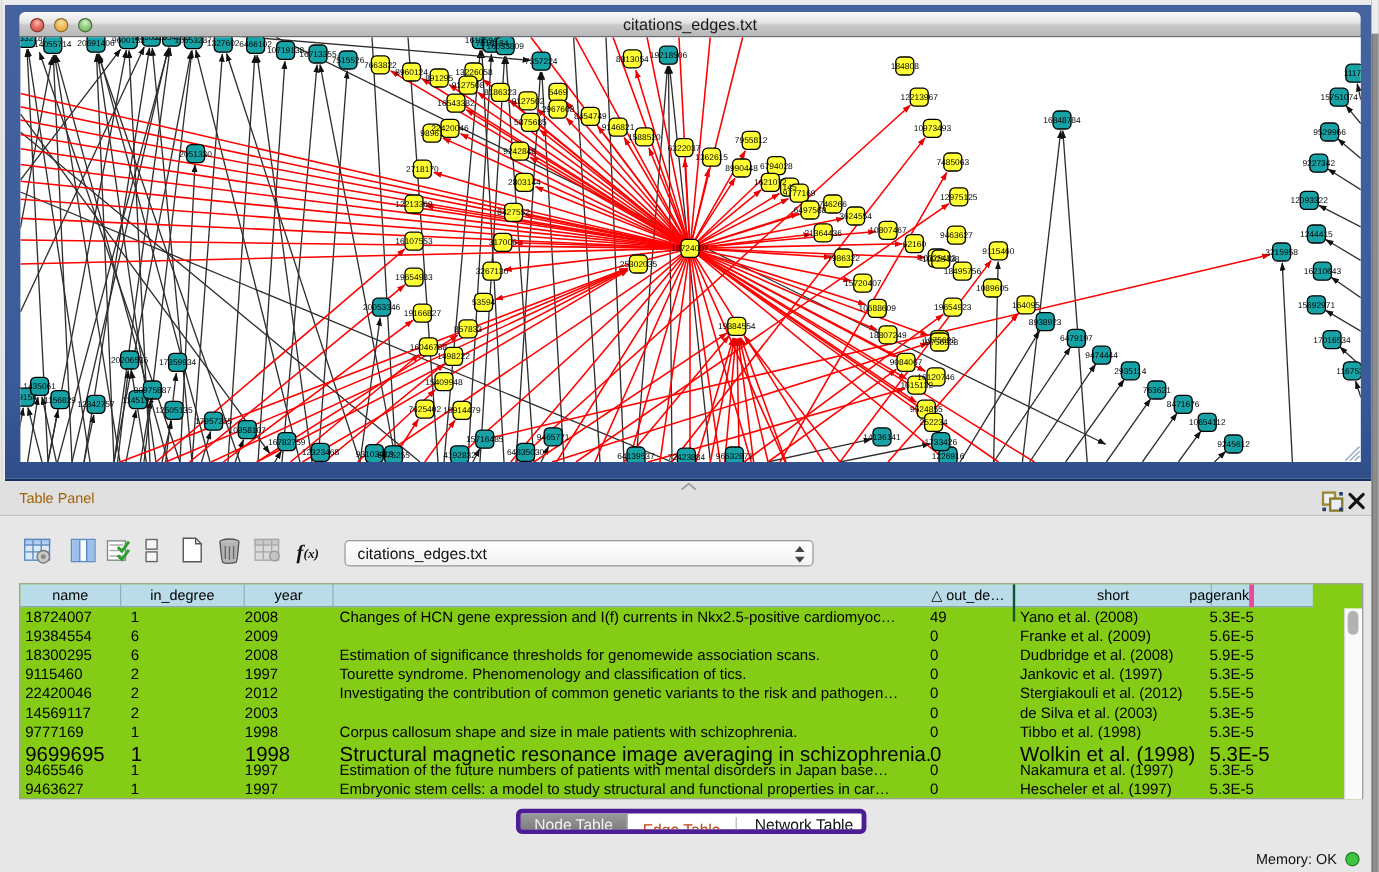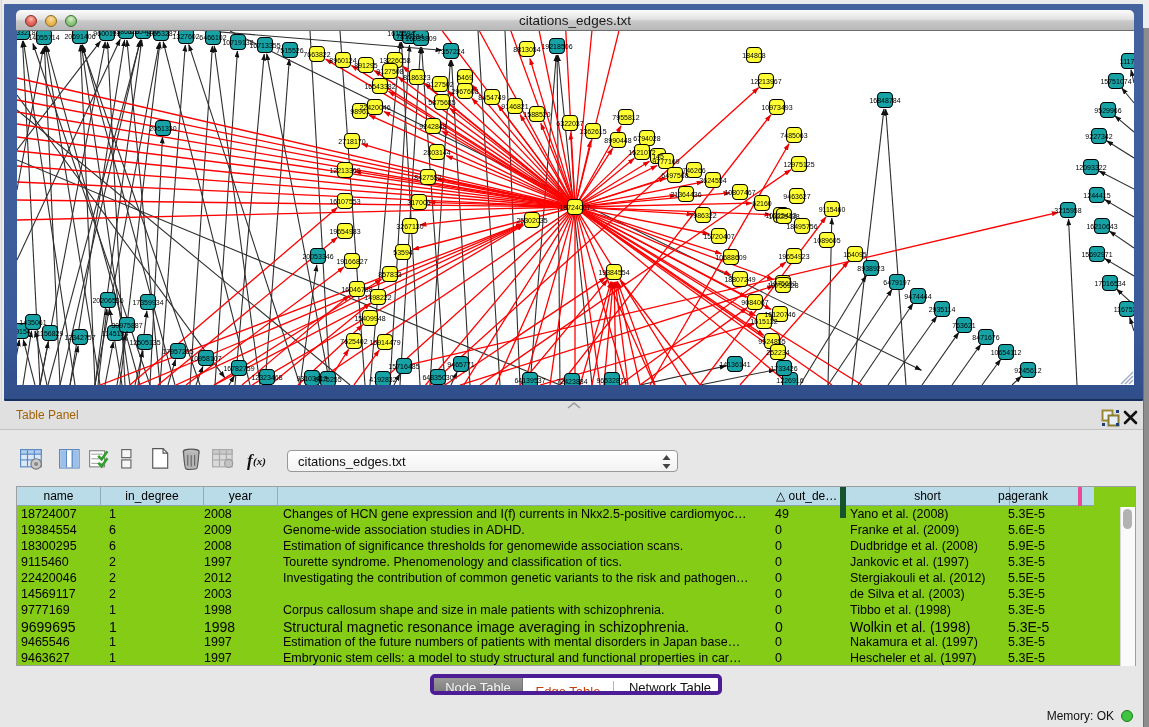--- a/index.html
+++ b/index.html
@@ -616,38 +616,37 @@
     <path d="M4.5,14 L8.5,9 L0.5,9 z" fill="#444"></path>
   </svg>
 </div>
 
 <div class="abs" style="left:16px;top:486px;width:1120px;height:180px;background:#84cc16;border:1px solid #9e9e9e">
 
   <div class="abs" style="left:0;top:0;width:1077px;height:19px;background:#badce8;border-bottom:1px solid #8aa4b0;font-size:12px;color:#000">
     <div class="abs" style="left:0;top:0;width:84px;height:19px;border-right:1px solid #92adb9;text-align:center;line-height:19px">name</div>
     <div class="abs" style="left:84px;top:0;width:103px;height:19px;border-right:1px solid #92adb9;text-align:center;line-height:19px">in_degree</div>
     <div class="abs" style="left:187px;top:0;width:74px;height:19px;border-right:1px solid #92adb9;text-align:center;line-height:19px">year</div>
-    <div class="abs" style="left:754px;top:0;width:75px;height:31px;border-right:6px solid #14532d;line-height:19px;padding-left:5px">△ out_de…</div>
+    <div class="abs" style="left:754px;top:0;width:75px;height:31px;border-right:2px solid #14532d;line-height:19px;padding-left:5px">△ out_de…</div>
     <div class="abs" style="left:829px;top:0;width:164px;height:19px;border-right:1px solid #92adb9;text-align:center;line-height:19px">short</div>
-    <div class="abs" style="left:981px;top:0;width:84px;height:19px;border-right:4px solid #ec4899;text-align:left;line-height:19px">pagerank</div>
+    <div class="abs" style="left:944px;top:0;width:84px;height:19px;border-right:4px solid #ec4899;text-align:right;line-height:19px">pagerank</div>
   </div>
   <div class="abs" style="left:0;top:20px;width:1102px;height:16px;font-size:12.5px;color:#000;white-space:nowrap">
       <span class="abs" style="left:4px">18724007</span>
       <span class="abs" style="left:92px">1</span>
       <span class="abs" style="left:187px">2008</span>
       <span class="abs" style="left:266px">Changes of HCN gene expression and I(f) currents in Nkx2.5-positive cardiomyoc…</span>
       <span class="abs" style="left:758px">49</span>
       <span class="abs" style="left:833px">Yano et al. (2008)</span>
       <span class="abs" style="left:991px">5.3E-5</span>
     </div>
 <div class="abs" style="left:0;top:36px;width:1102px;height:16px;font-size:12.5px;color:#000;white-space:nowrap">
       <span class="abs" style="left:4px">19384554</span>
       <span class="abs" style="left:92px">6</span>
       <span class="abs" style="left:187px">2009</span>
-      <span class="abs" style="left:266px">Genome-wide association studies in ADHD.</span>
       <span class="abs" style="left:758px">0</span>
       <span class="abs" style="left:833px">Franke et al. (2009)</span>
       <span class="abs" style="left:991px">5.6E-5</span>
     </div>
 <div class="abs" style="left:0;top:52px;width:1102px;height:16px;font-size:12.5px;color:#000;white-space:nowrap">
       <span class="abs" style="left:4px">18300295</span>
       <span class="abs" style="left:92px">6</span>
       <span class="abs" style="left:187px">2008</span>
       <span class="abs" style="left:266px">Estimation of significance thresholds for genomewide association scans.</span>
       <span class="abs" style="left:758px">0</span>
@@ -682,21 +681,21 @@
     </div>
 <div class="abs" style="left:0;top:116px;width:1102px;height:16px;font-size:12.5px;color:#000;white-space:nowrap">
       <span class="abs" style="left:4px">9777169</span>
       <span class="abs" style="left:92px">1</span>
       <span class="abs" style="left:187px">1998</span>
       <span class="abs" style="left:266px">Corpus callosum shape and size in male patients with schizophrenia.</span>
       <span class="abs" style="left:758px">0</span>
       <span class="abs" style="left:833px">Tibbo et al. (1998)</span>
       <span class="abs" style="left:991px">5.3E-5</span>
     </div>
-<div class="abs" style="left:0;top:132px;width:1102px;height:16px;font-size:14px;color:#000;white-space:nowrap">
+<div class="abs" style="left:0;top:132px;width:1102px;height:16px;font-size:17px;color:#000;white-space:nowrap">
       <span class="abs" style="left:4px">9699695</span>
       <span class="abs" style="left:92px">1</span>
       <span class="abs" style="left:187px">1998</span>
       <span class="abs" style="left:266px">Structural magnetic resonance image averaging in schizophrenia.</span>
       <span class="abs" style="left:758px">0</span>
       <span class="abs" style="left:833px">Wolkin et al. (1998)</span>
       <span class="abs" style="left:991px">5.3E-5</span>
     </div>
 <div class="abs" style="left:0;top:148px;width:1102px;height:16px;font-size:12.5px;color:#000;white-space:nowrap">
       <span class="abs" style="left:4px">9465546</span>

